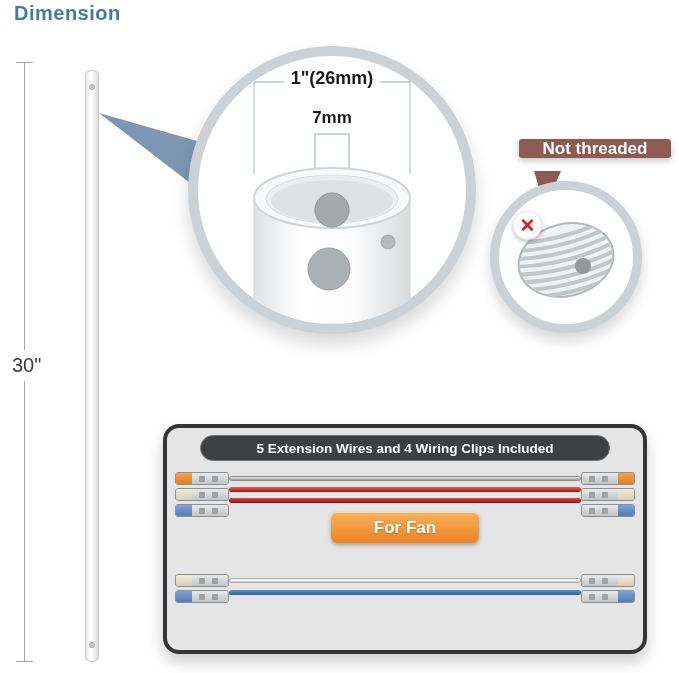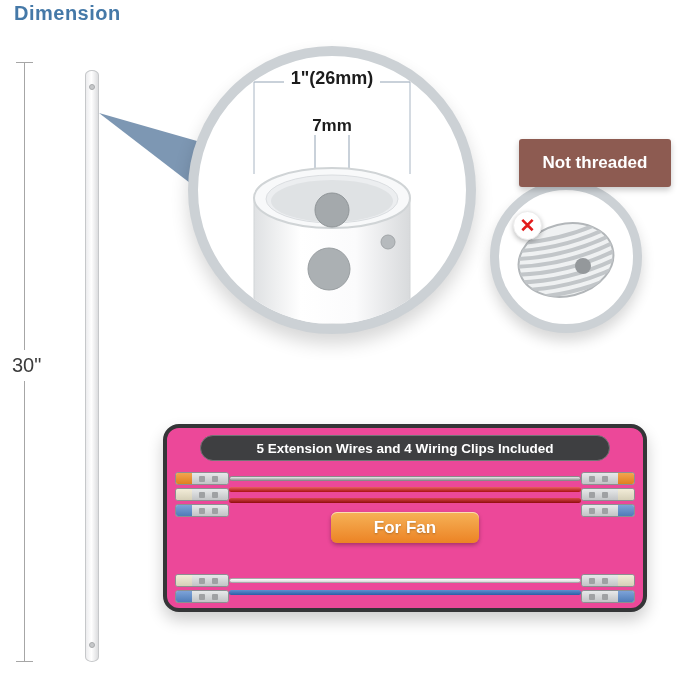--- a/index.html
+++ b/index.html
@@ -28,36 +28,36 @@
   .overlay { position:absolute; left:0; top:0; z-index:1; pointer-events:none; }
 
   
   .zoom-circle { position:absolute; left:188px; top:46px; width:288px; height:288px; border-radius:50%;
                  background:#ffffff; border:10px solid #ccd1d5; overflow:hidden;
                  box-shadow:0 10px 18px rgba(0,0,0,.16); z-index:2; }
   .zoom-circle svg { position:absolute; left:0; top:0; }
   .zlabel { position:absolute; left:0; right:0; text-align:center; z-index:3; color:#1c1c1c; font-weight:bold; }
   .zlabel span { background:#ffffff; padding:0 7px; }
   .zlabel.outer { top:12px; font-size:18px; }
-  .zlabel.inner { top:60px; font-size:17px; }
-
-  
-  .nt-box { position:absolute; left:519px; top:139px; width:152px; height:48px; background:#8d5b51; border-radius:3px;
+  .zlabel.inner { top:52px; font-size:17px; }
+
+  
+  .nt-box { position:absolute; left:519px; top:139px; width:152px; height:19px; background:#8d5b51; border-radius:3px;
             color:#ffffff; font-weight:bold; font-size:17px; display:flex; align-items:center; justify-content:center;
             z-index:3; box-shadow:0 3px 6px rgba(0,0,0,.22); }
   .nt-circle { position:absolute; left:490px; top:181px; width:152px; height:152px; border-radius:50%;
                border:9px solid #ccd1d5; background:#ffffff; overflow:hidden;
                box-shadow:0 8px 14px rgba(0,0,0,.16); z-index:2; }
   .nt-circle svg { position:absolute; left:0; top:0; }
   .red-x { position:absolute; left:513px; top:211px; width:29px; height:29px; border-radius:50%; background:#ffffff;
            color:#e21b1b; font-size:19px; font-weight:800; display:flex; align-items:center; justify-content:center;
            z-index:4; border:1px solid #ececec; box-shadow:0 2px 5px rgba(0,0,0,.25); }
 
   
-  .panel { position:absolute; left:163px; top:424px; width:484px; height:188px; background:#ec4899;
+  .panel { position:absolute; left:163px; top:424px; width:484px; height:230px; background:#e5e5e5;
            border:4px solid #343537; border-radius:16px; z-index:2; box-shadow:0 8px 16px rgba(0,0,0,.2); }
   .panel-header { position:absolute; left:50%; transform:translateX(-50%); top:7px; width:410px; height:26px;
                   background:#3e3f41; border:1px solid #737476; border-radius:13px; color:#ffffff;
                   font-weight:bold; font-size:13.5px; display:flex; align-items:center; justify-content:center; white-space:nowrap; }
 
   .clipgroup { position:absolute; display:flex; flex-direction:column; gap:3px; z-index:2; }
   .cg-fan-l { left:8px; top:44px; }
   .cg-fan-r { right:8px; top:44px; }
   .cg-light-l { left:8px; top:146px; }
   .cg-light-r { right:8px; top:146px; }

